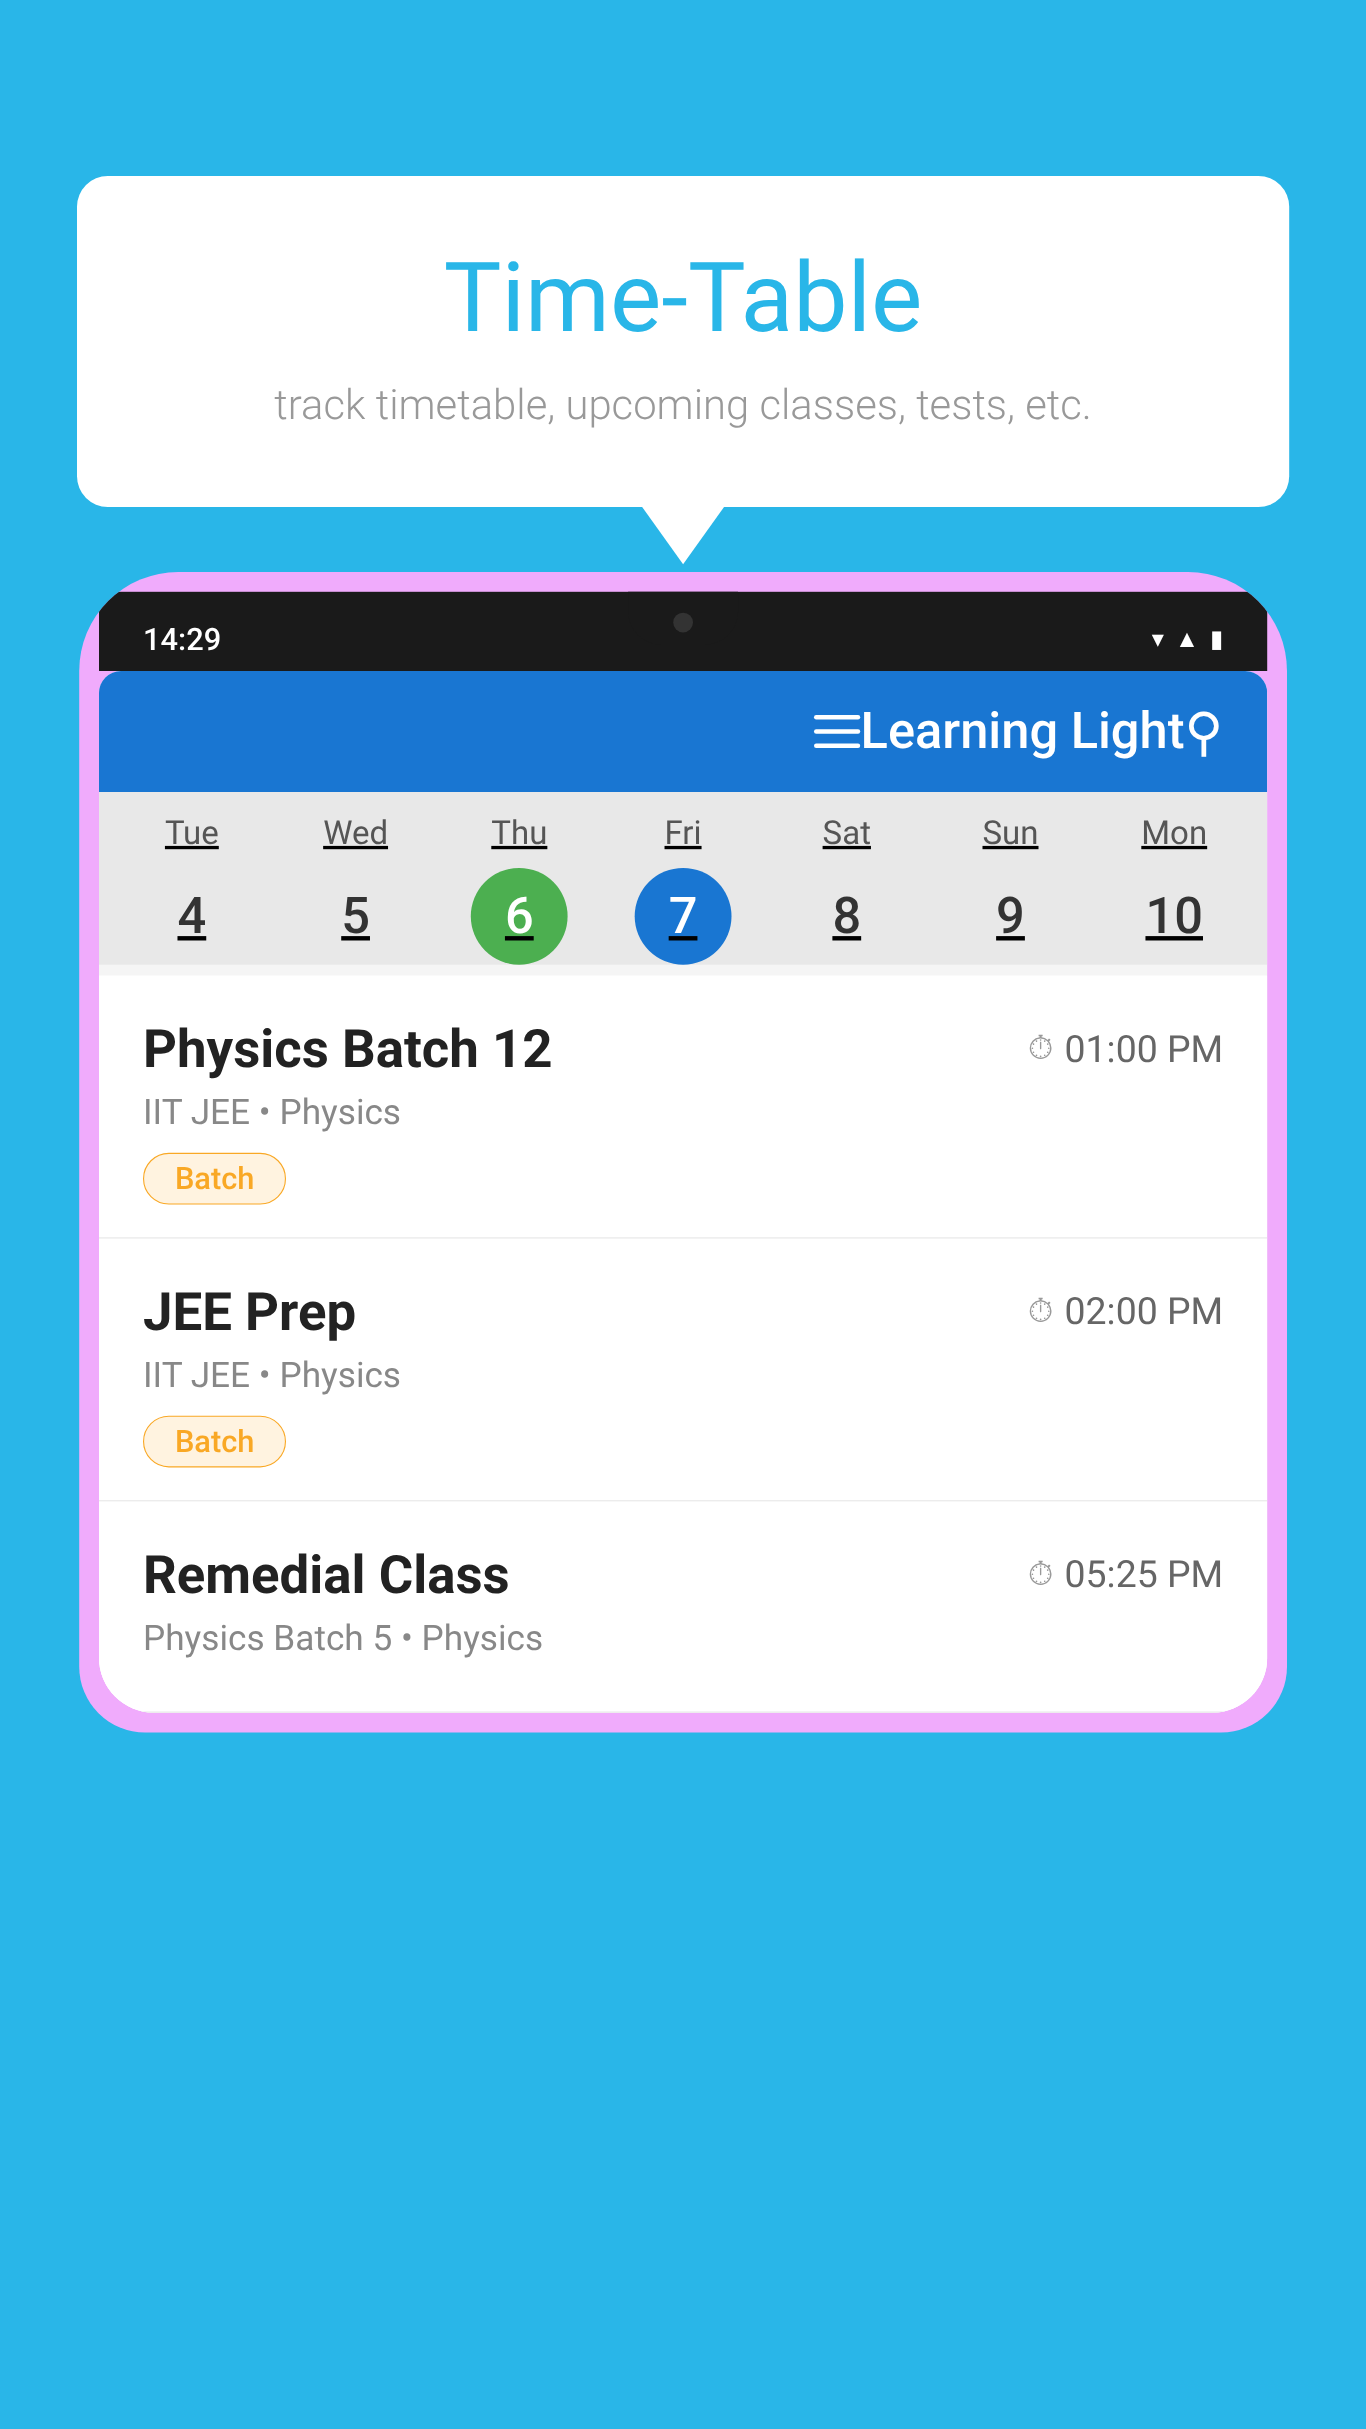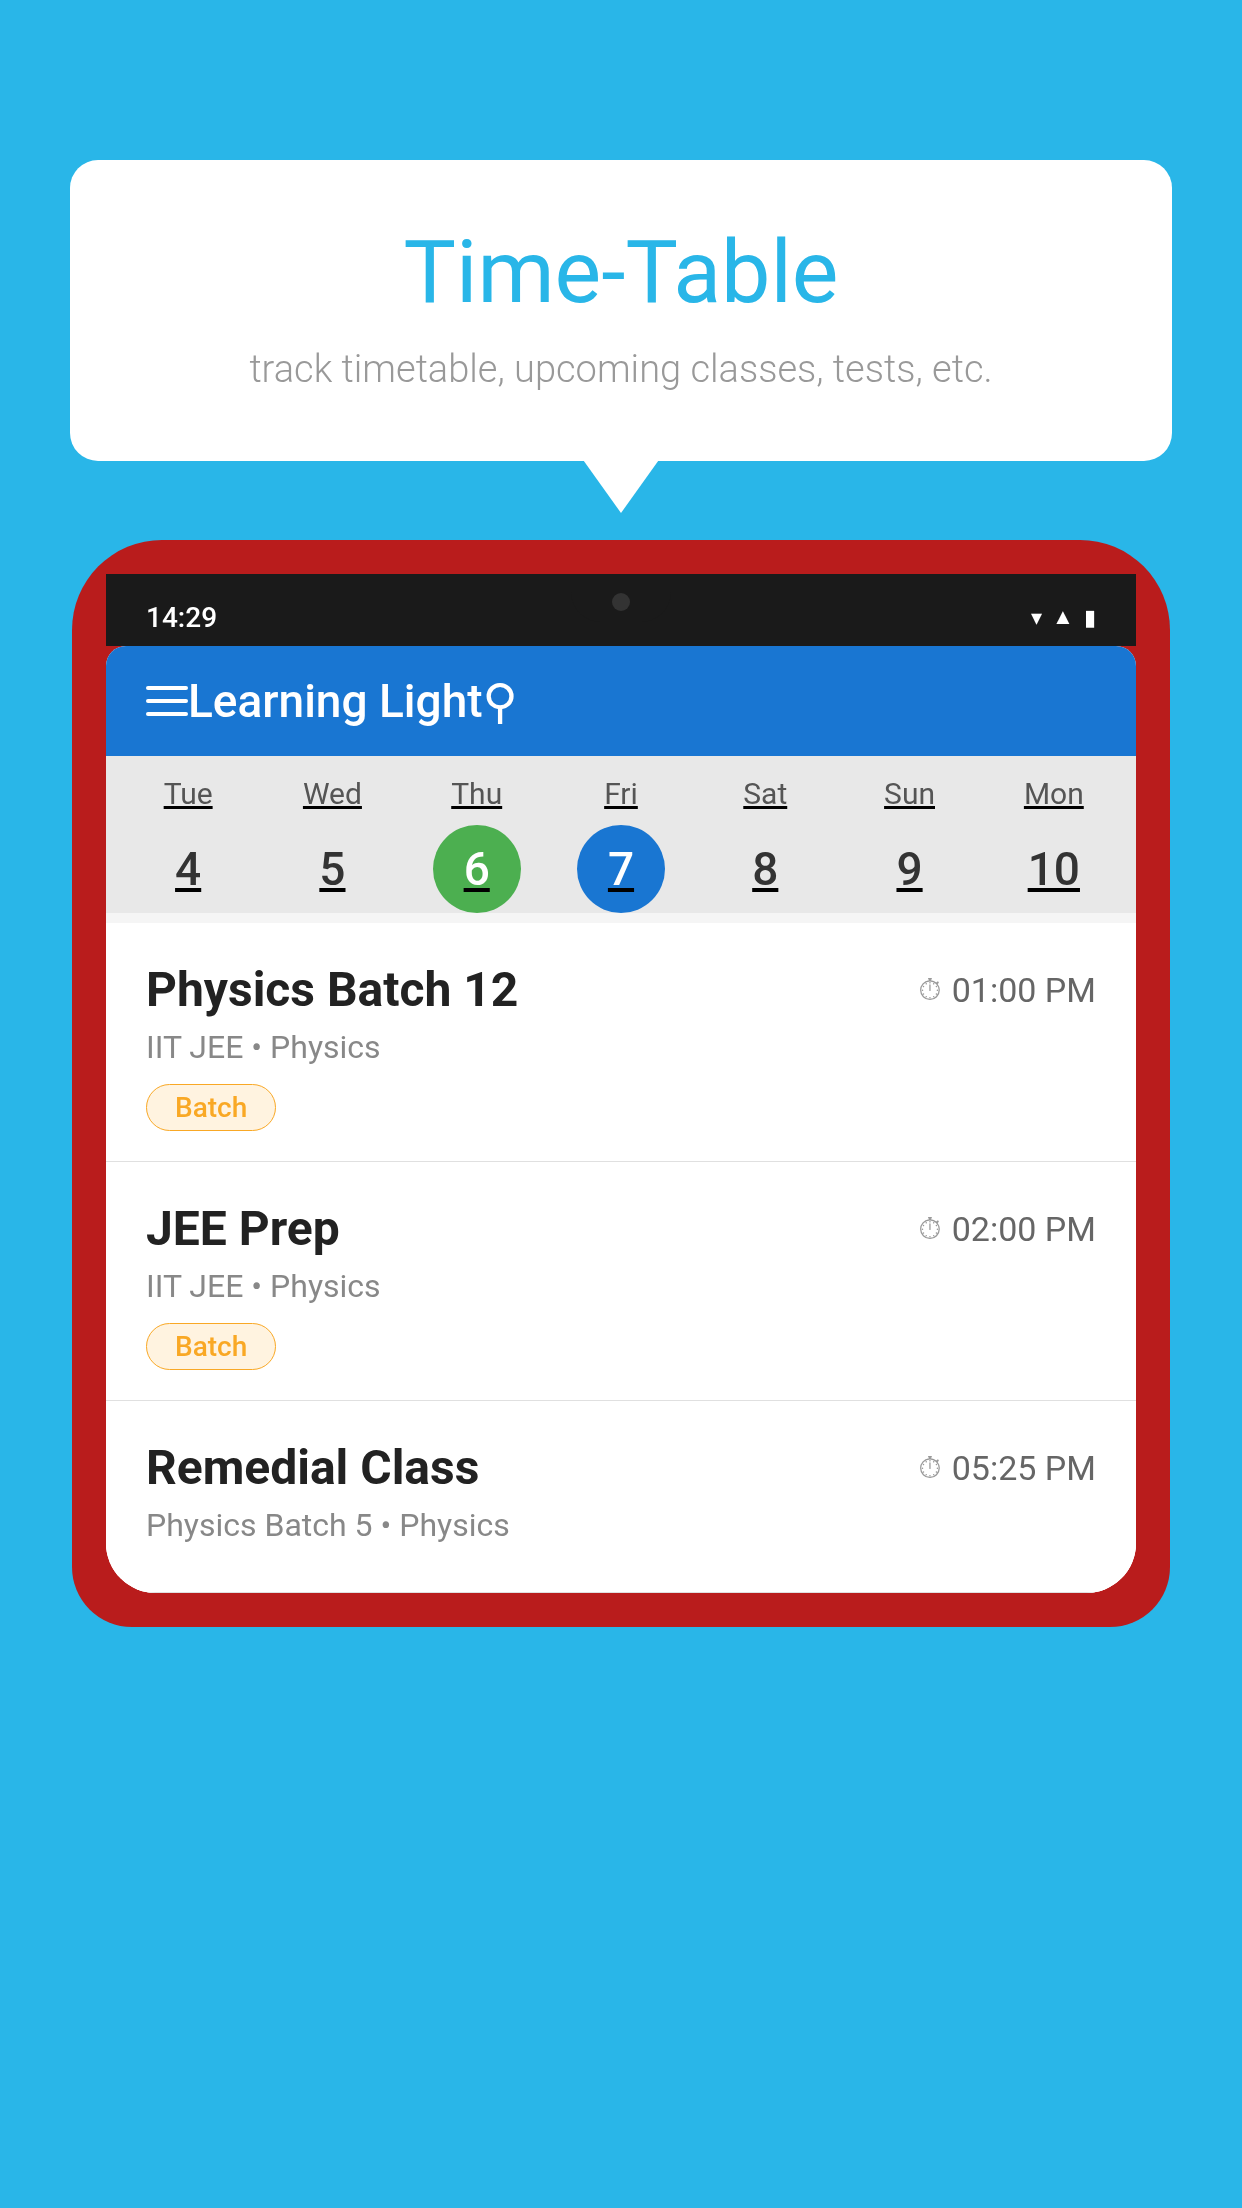--- a/index.html
+++ b/index.html
@@ -60,26 +60,25 @@
     .phone-wrapper {
       position: absolute;
       top: 520px;
       left: 72px;
       right: 72px;
       bottom: 0;
     }
 
     .phone-frame {
       width: 100%;
-      background: #b91c1c;
+      background: #f0abfc;
       border-radius: 90px 90px 60px 60px;
-      padding: 34px;
+      padding: 18px;
       position: relative;
       overflow: hidden;
-      margin-top: 20px;
     }
 
     
     .phone-top-bar {
       display: flex;
       align-items: center;
       justify-content: space-between;
       padding: 14px 40px 0;
       background: #1a1a1a;
       position: relative;
@@ -132,21 +131,21 @@
       overflow: hidden;
     }
 
     
     .app-bar {
       background: #1976D2;
       padding: 0 40px;
       height: 110px;
       display: flex;
       align-items: center;
-      justify-content: flex-start;
+      justify-content: flex-end;
     }
 
     .hamburger-icon {
       display: flex;
       flex-direction: column;
       gap: 9px;
       cursor: pointer;
     }
 
     .hamburger-icon span {

